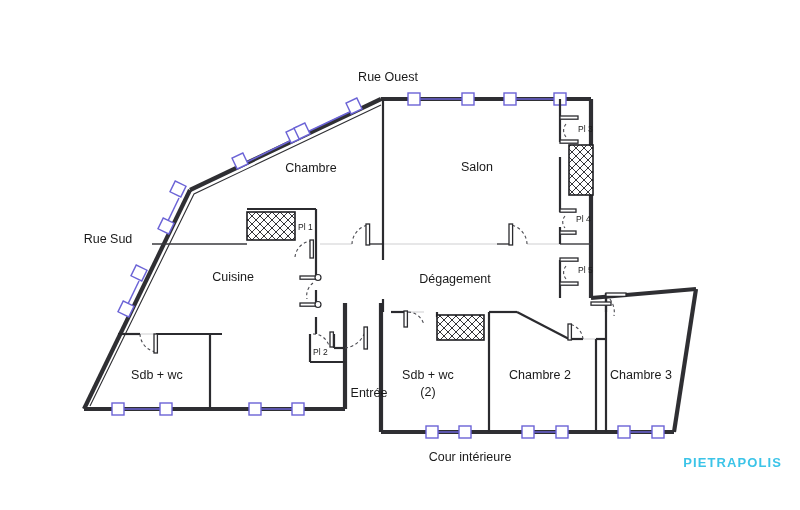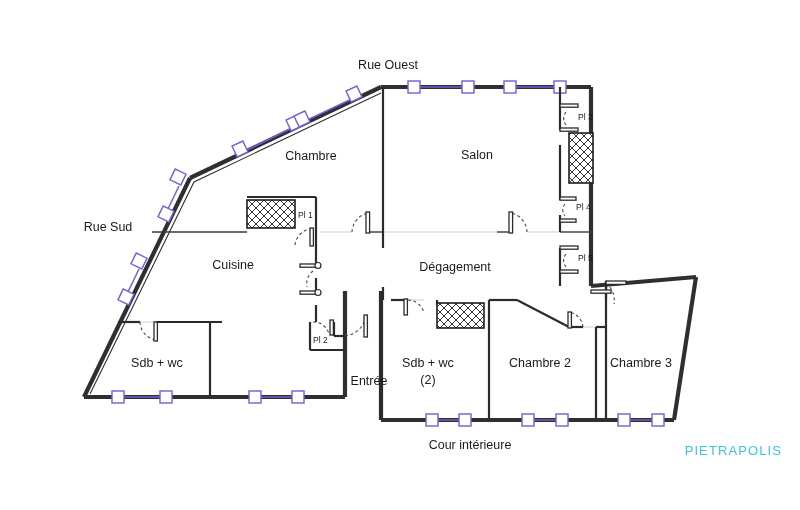--- a/index.html
+++ b/index.html
@@ -11,20 +11,21 @@
     width: 800px;
     height: 510px;
     overflow: hidden;
     font-family: "Liberation Sans", sans-serif;
     position: relative;
   }
   #plan-root {
     width: 800px;
     height: 475px;
     position: relative;
+    margin-top: 12px;
   }
   svg.plan {
     display: block;
     width: 800px;
     height: 510px;
   }
   text {
     font-family: "Liberation Sans", sans-serif;
     fill: #1a1a1a;
   }
@@ -98,21 +99,21 @@
     stroke-width: 1.6;
     fill: url(#xhatch);
   }
   .logo {
     position: absolute;
     right: 18px;
     bottom: 17px;
     font-size: 13px;
     letter-spacing: 1.1px;
     font-family: "Liberation Sans", sans-serif;
-    font-weight: 400;
+    font-weight: 700;
     white-space: nowrap;
   }
 </style>
 </head>
 <body>
 
 <div id="plan-root">
 
   <svg class="plan" viewBox="0 0 800 510">
     <defs>

